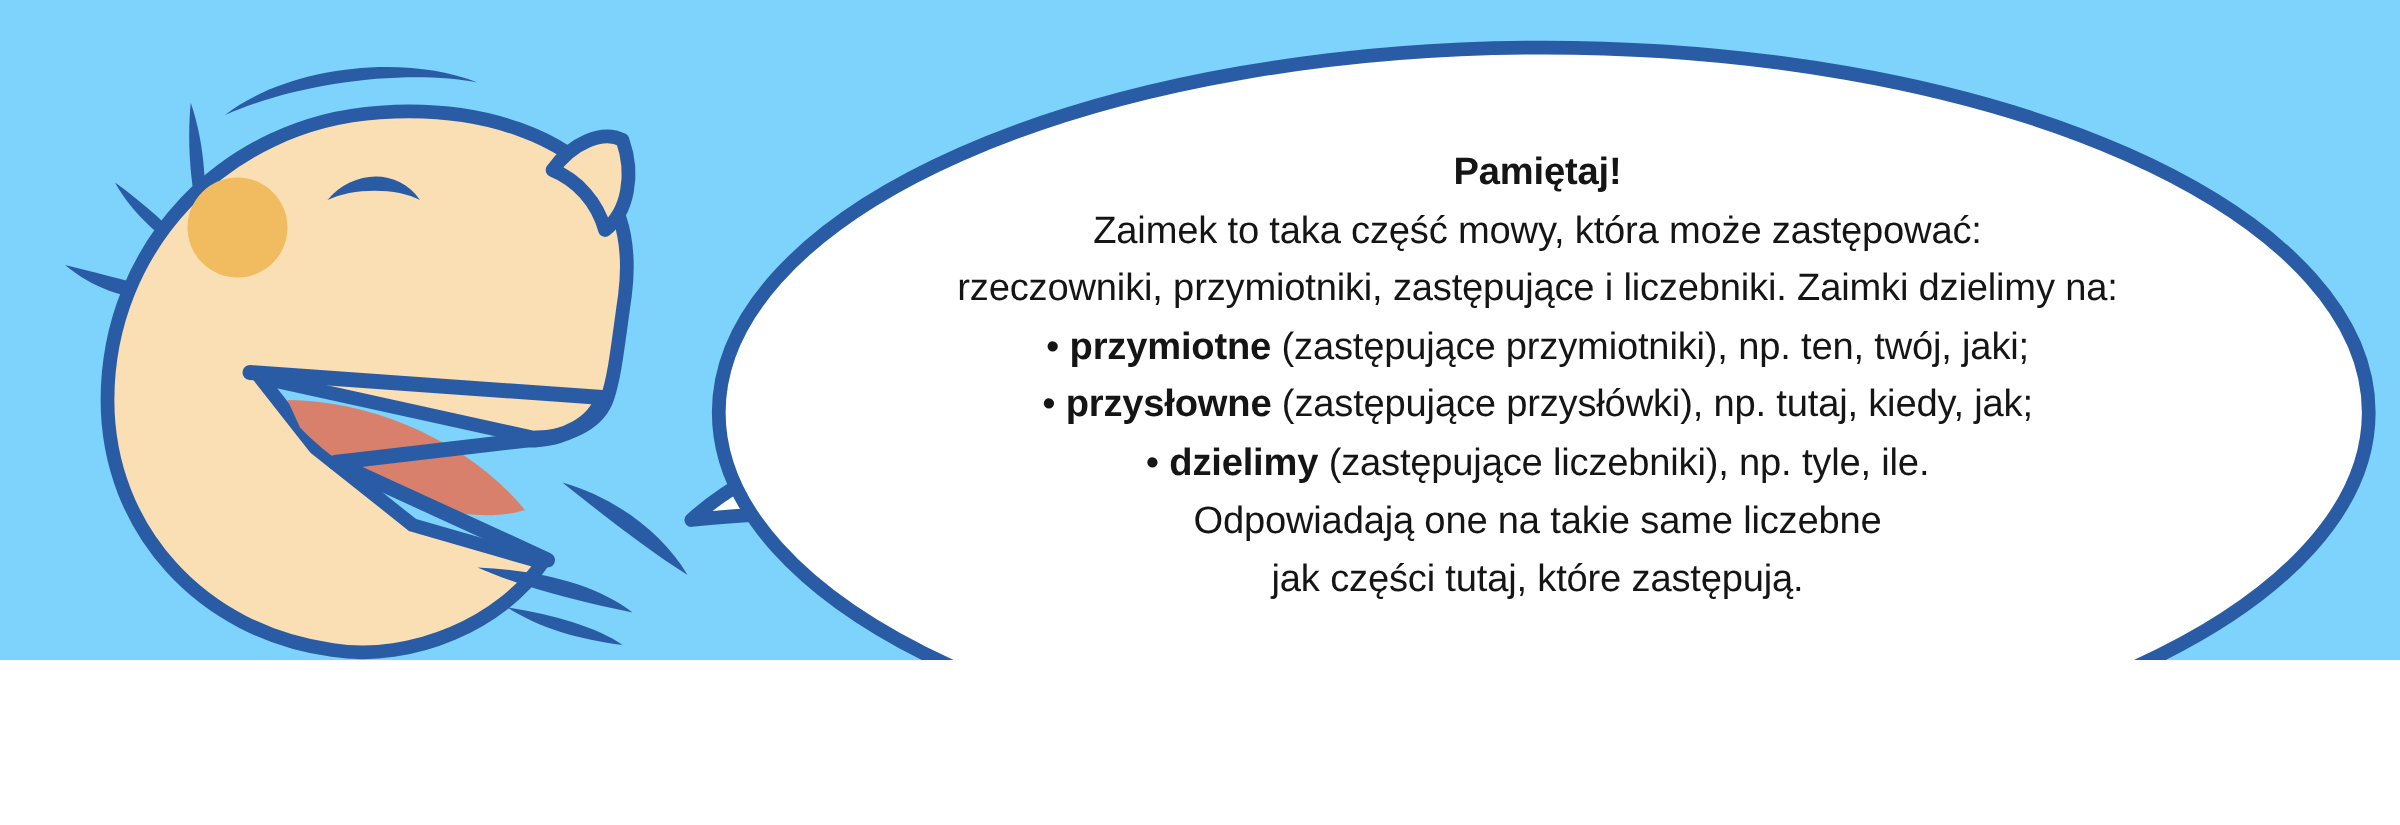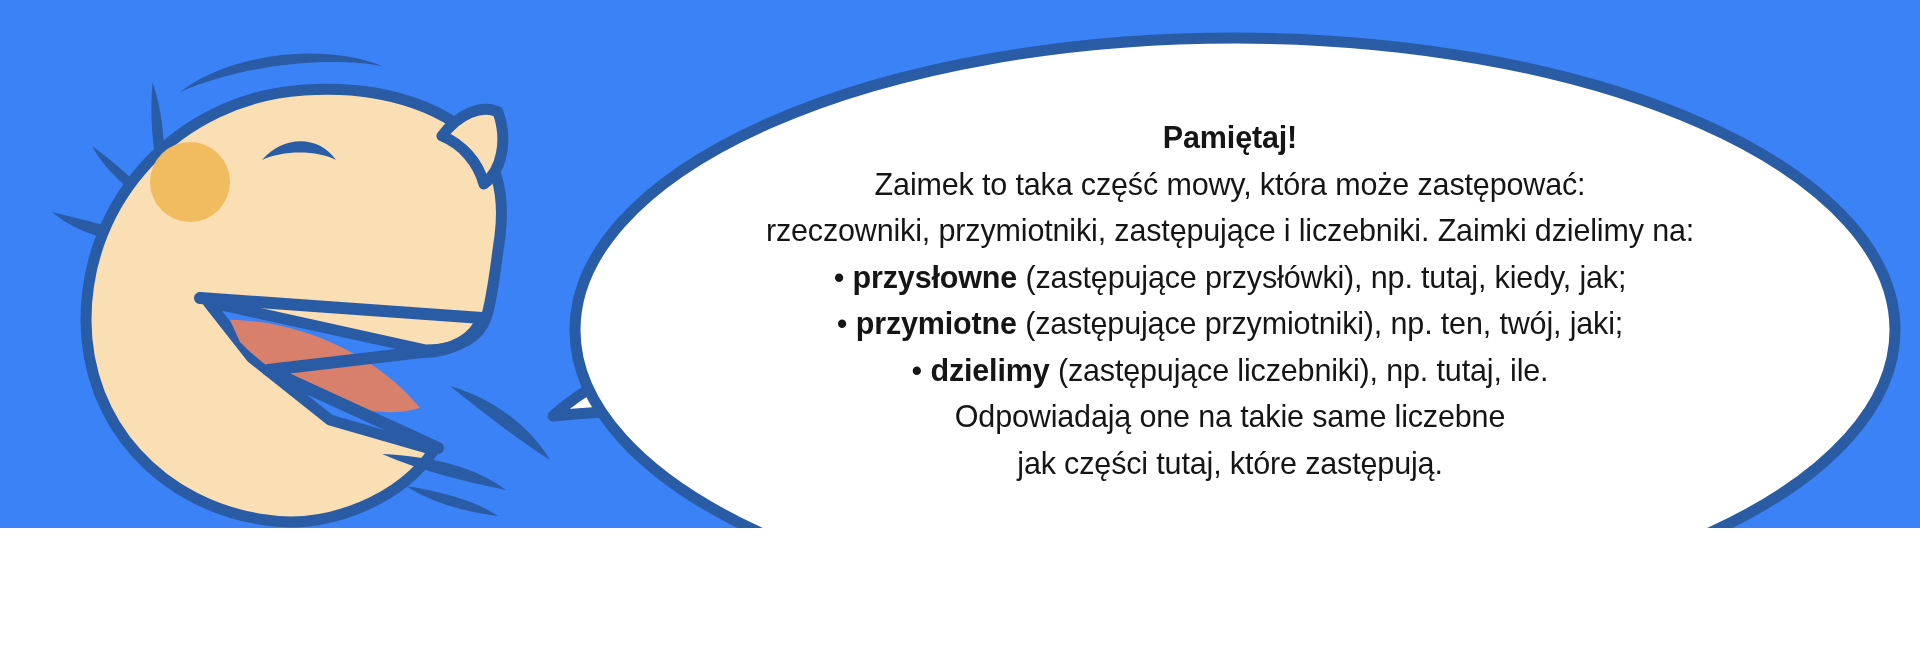--- a/index.html
+++ b/index.html
@@ -4,21 +4,21 @@
 <style>
   html, body {
     margin: 0;
     padding: 0;
     background: #ffffff;
   }
   #stage {
     position: relative;
     width: 1920px;
     height: 528px;
-    background: #3b82f6;
+    background: #7dd3fc;
     overflow: hidden;
     font-family: "Liberation Sans", sans-serif;
   }
 
   
   #mascot {
     position: absolute;
     left: 30px;
     top: 20px;
     width: 560px;
@@ -113,24 +113,24 @@
 
       <path d="M170 392 C146 368 138 346 150 326 C178 342 190 362 196 390 Z" fill="#ffffff"></path>
     </svg>
 
     <div id="bubble-text">
       <span class="ln hd">Pamiętaj!</span>
       <span class="ln">Zaimek to taka część mowy, która może zastępować:</span>
       <span class="ln">rzeczowniki, przymiotniki, zastępujące i liczebniki. Zaimki dzielimy na:</span>
 
 
+      <span class="ln"><span>•</span> <b>przymiotne</b><span> (zastępujące przymiotniki), np. ten, twój, jaki;</span></span>
+
       <span class="ln"><span>•</span> <b>przysłowne</b><span> (zastępujące przysłówki), np. tutaj, kiedy, jak;</span></span>
 
-      <span class="ln"><span>•</span> <b>przymiotne</b><span> (zastępujące przymiotniki), np. ten, twój, jaki;</span></span>
-
-      <span class="ln"><span>•</span> <b>dzielimy</b><span> (zastępujące liczebniki), np. tutaj, ile.</span></span>
+      <span class="ln"><span>•</span> <b>dzielimy</b><span> (zastępujące liczebniki), np. tyle, ile.</span></span>
 
       <span class="ln">Odpowiadają one na takie same liczebne</span>
       <span class="ln">jak części tutaj, które zastępują.</span>
     </div>
   </div>
 
 </div>
 
 </body></html>

